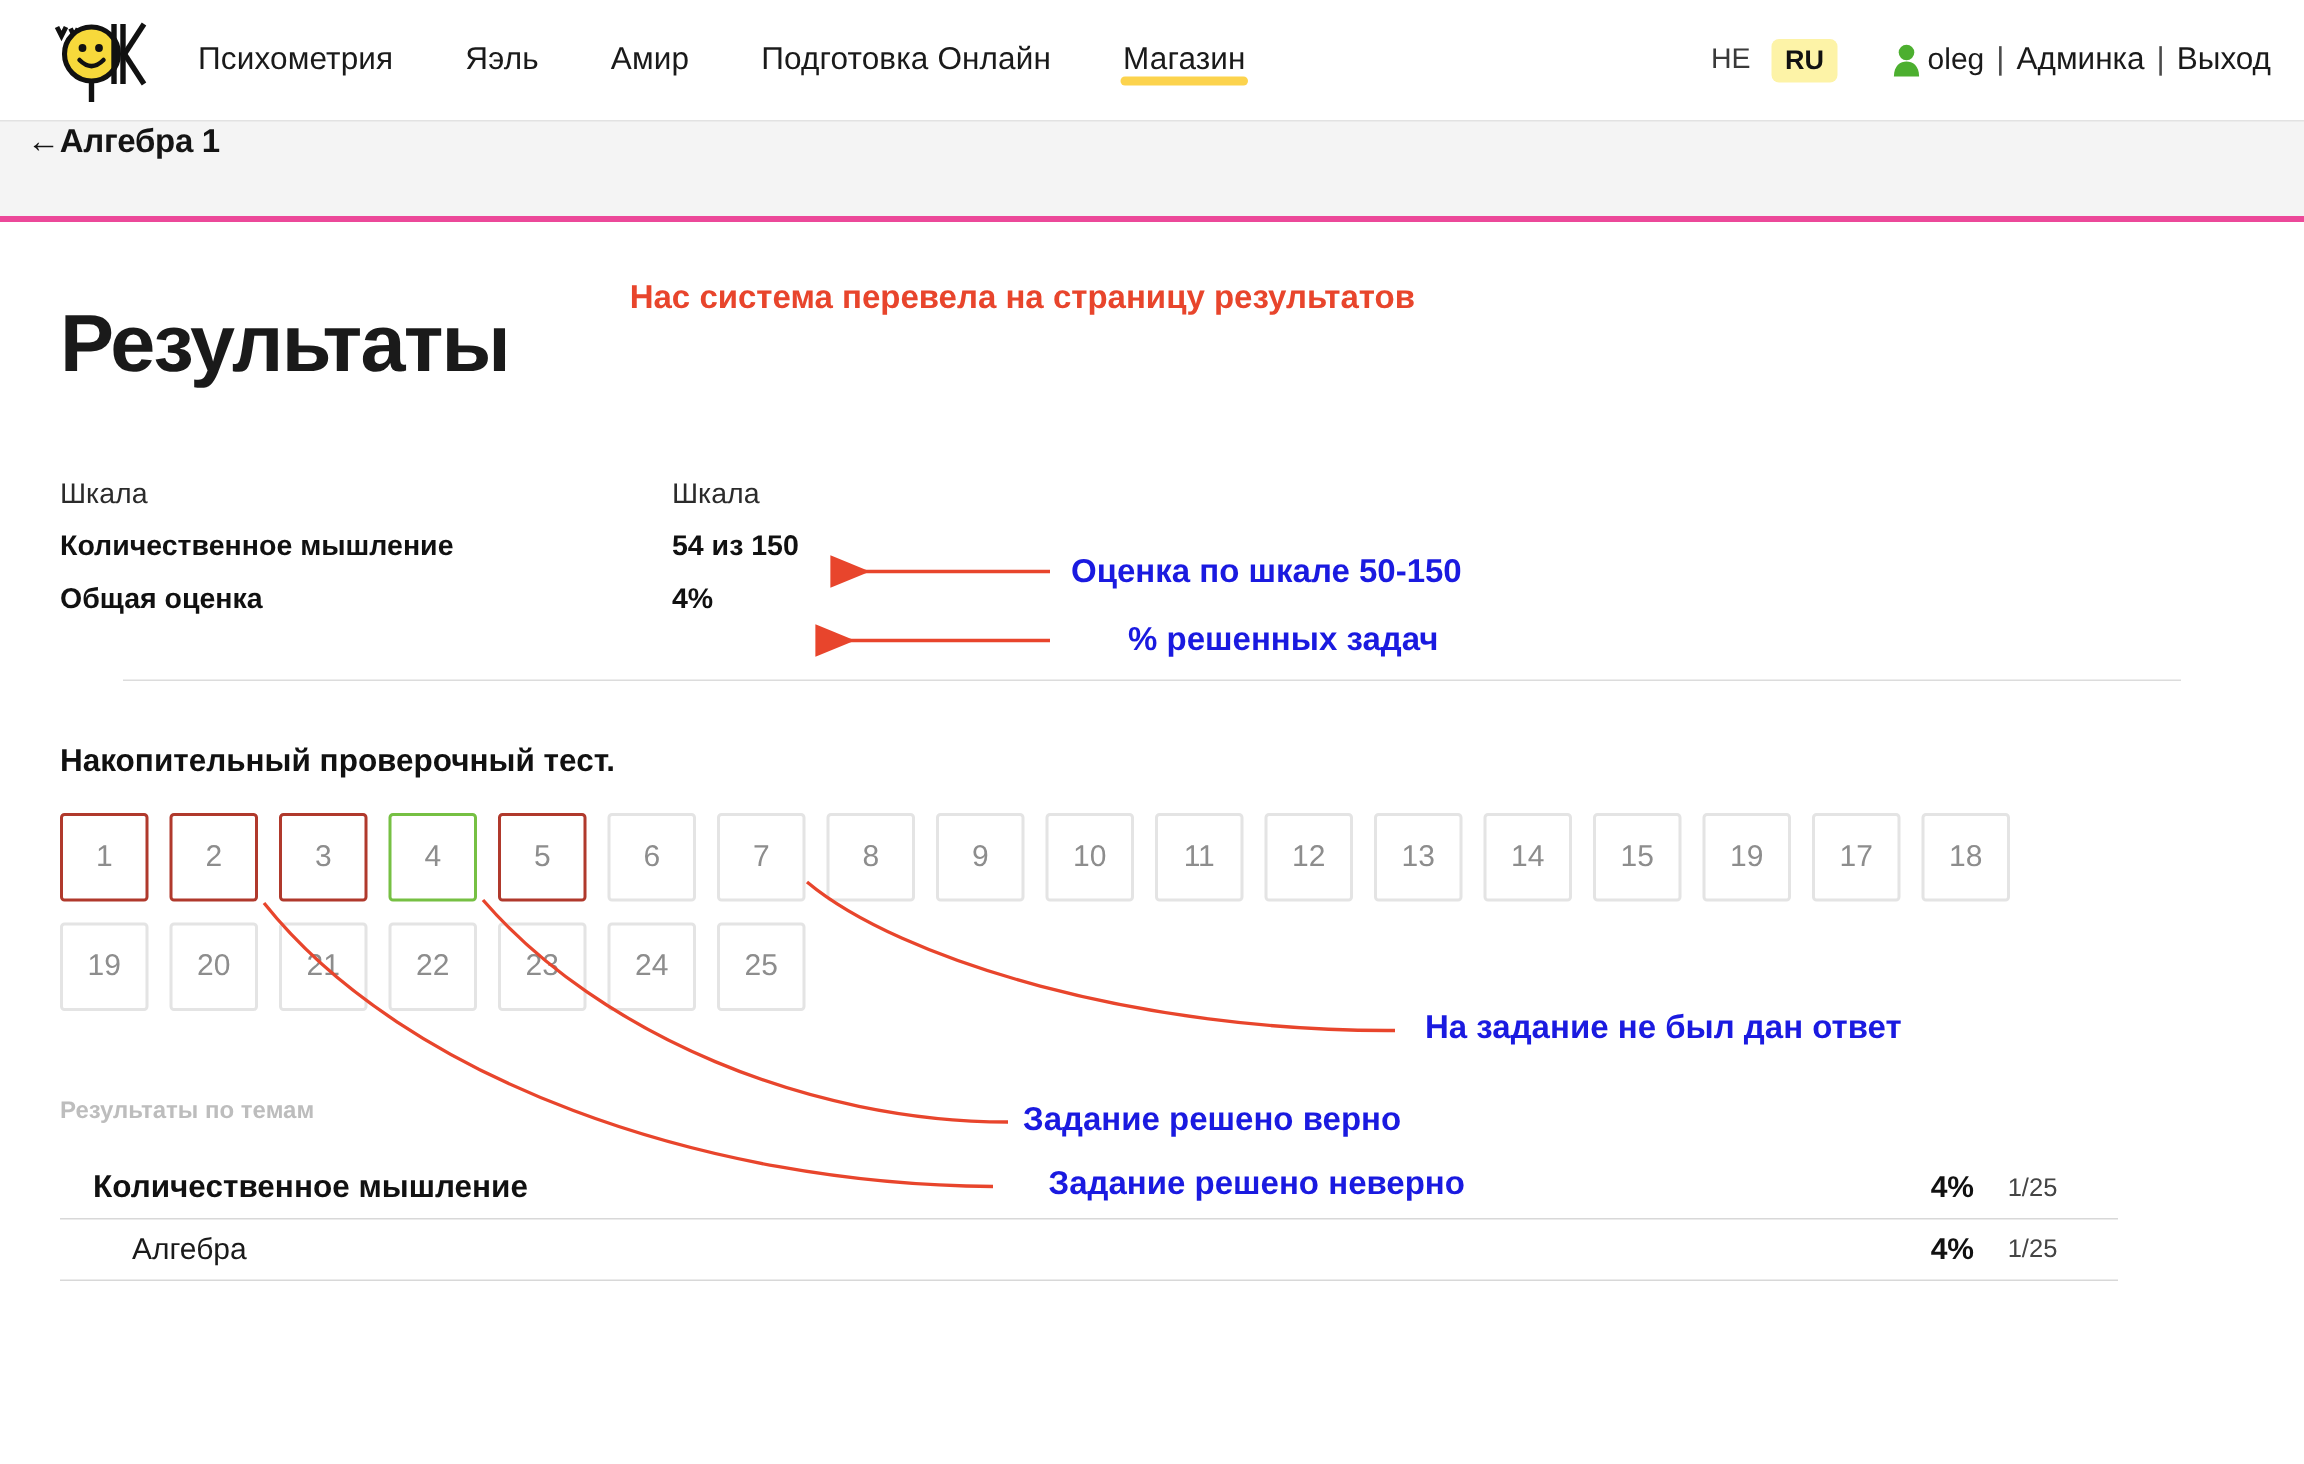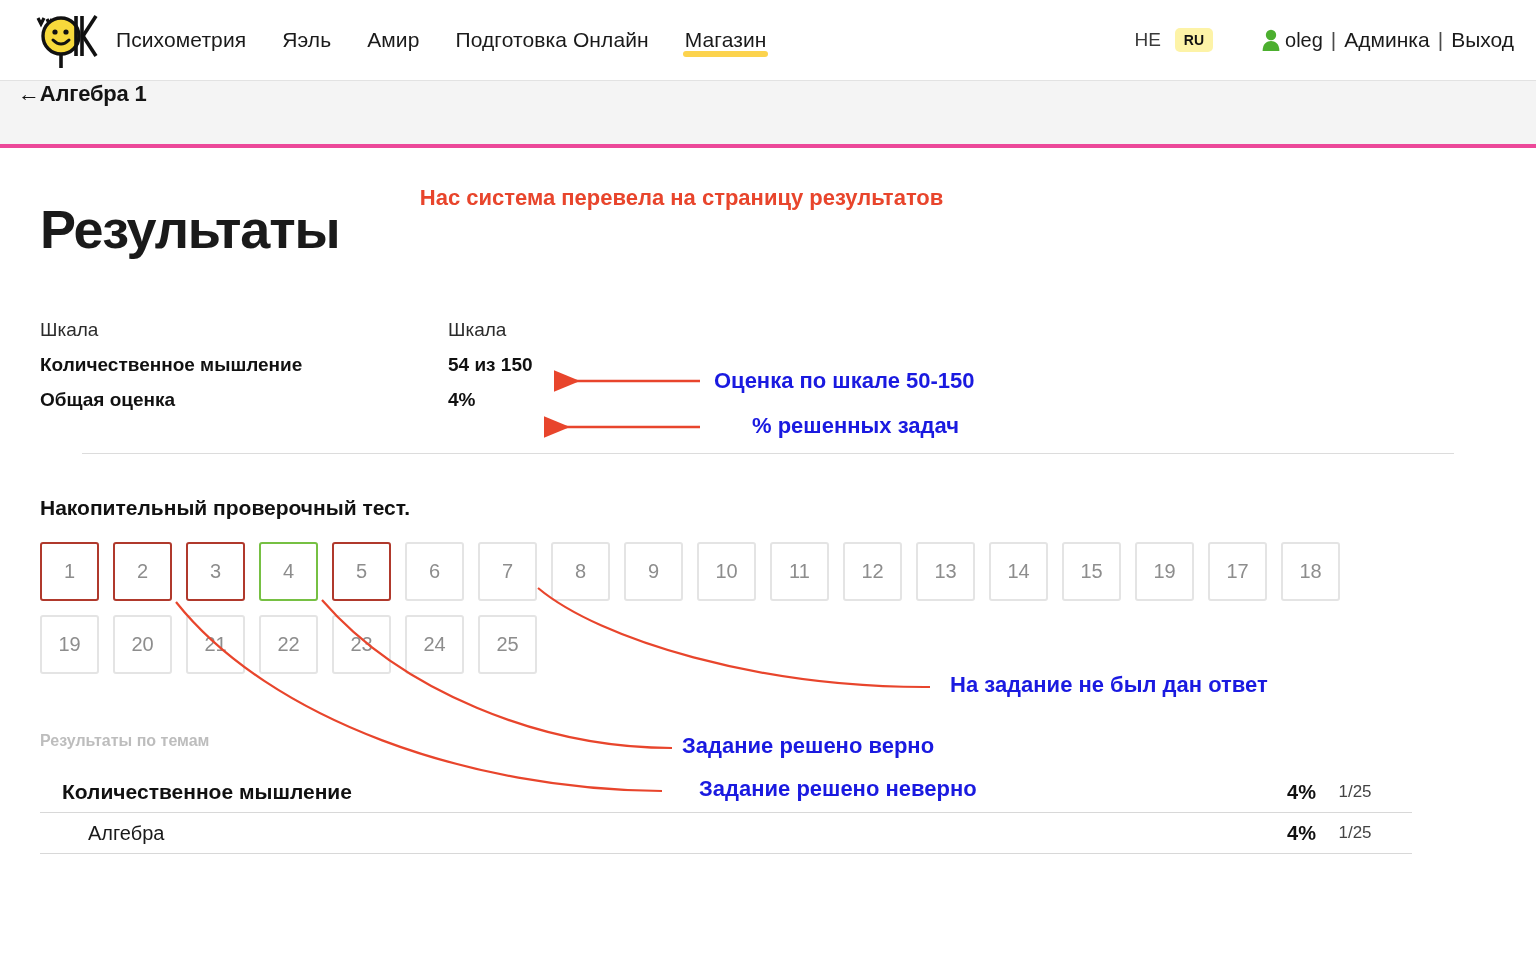--- a/index.html
+++ b/index.html
@@ -30,22 +30,22 @@
   .logo {
     width: 82px;
     height: 64px;
     flex: 0 0 auto;
     position: relative;
     margin-right: 16px;
   }
   .nav-links {
     display: flex;
     align-items: center;
-    gap: 36px;
-    margin-left: 0;
+    gap: 48px;
+    margin-left: 16px;
   }
   .nav-link {
     font-size: 21px;
     color: #1a1a1a;
     text-decoration: none;
     white-space: nowrap;
     position: relative;
     letter-spacing: 0.1px;
   }
   .nav-link.highlight::after {
@@ -70,24 +70,24 @@
   .lang-he {
     color: #3a3a3a;
     font-size: 19px;
     margin-right: 14px;
     cursor: pointer;
   }
   .lang-ru {
     background: #fdf3a7;
     color: #111;
     font-weight: bold;
-    font-size: 14px;
+    font-size: 18px;
     padding: 4px 9px;
     border-radius: 5px;
-    margin-right: 48px;
+    margin-right: 36px;
     cursor: pointer;
   }
   .user-icon {
     width: 20px;
     height: 24px;
     margin-right: 4px;
     flex: 0 0 auto;
   }
   .user-name { color: #1a1a1a; font-size: 20px; }
   .sep { color: #4a4a4a; padding: 0 8px; font-size: 21px; }

